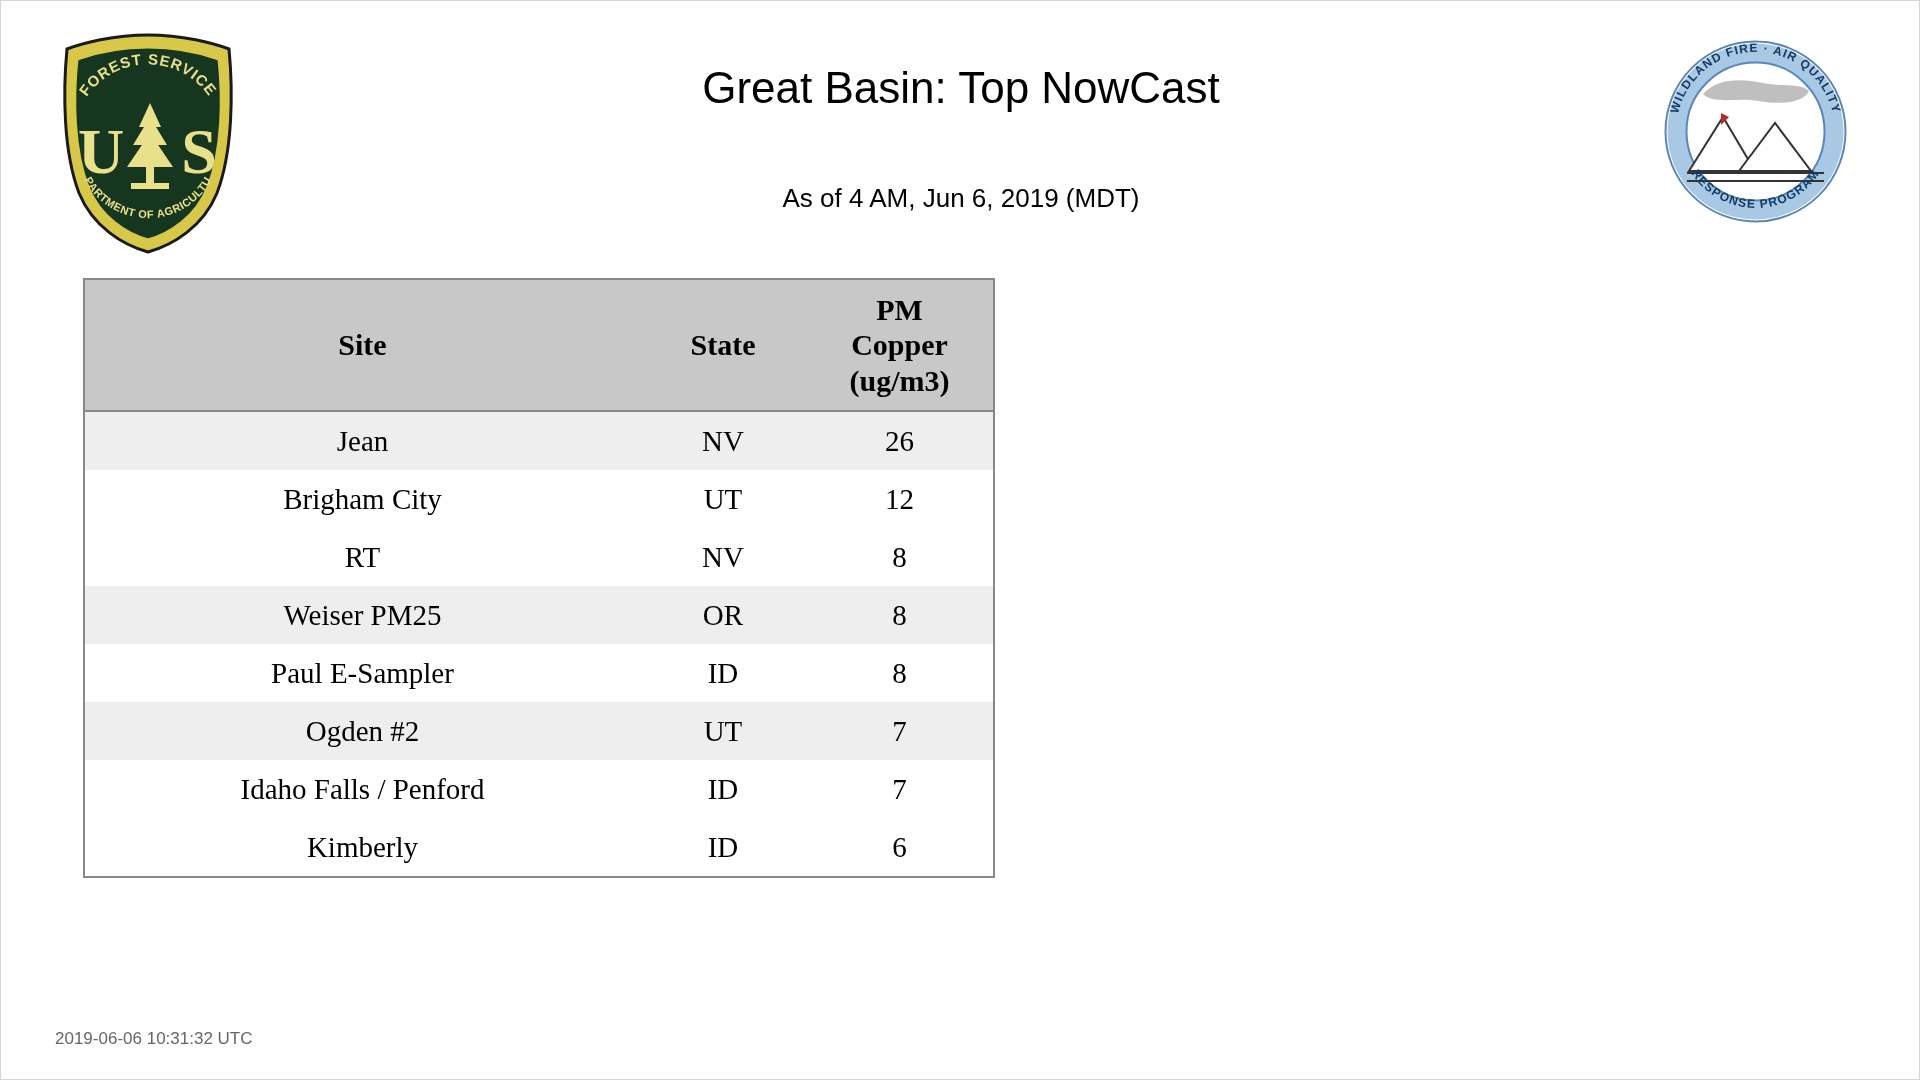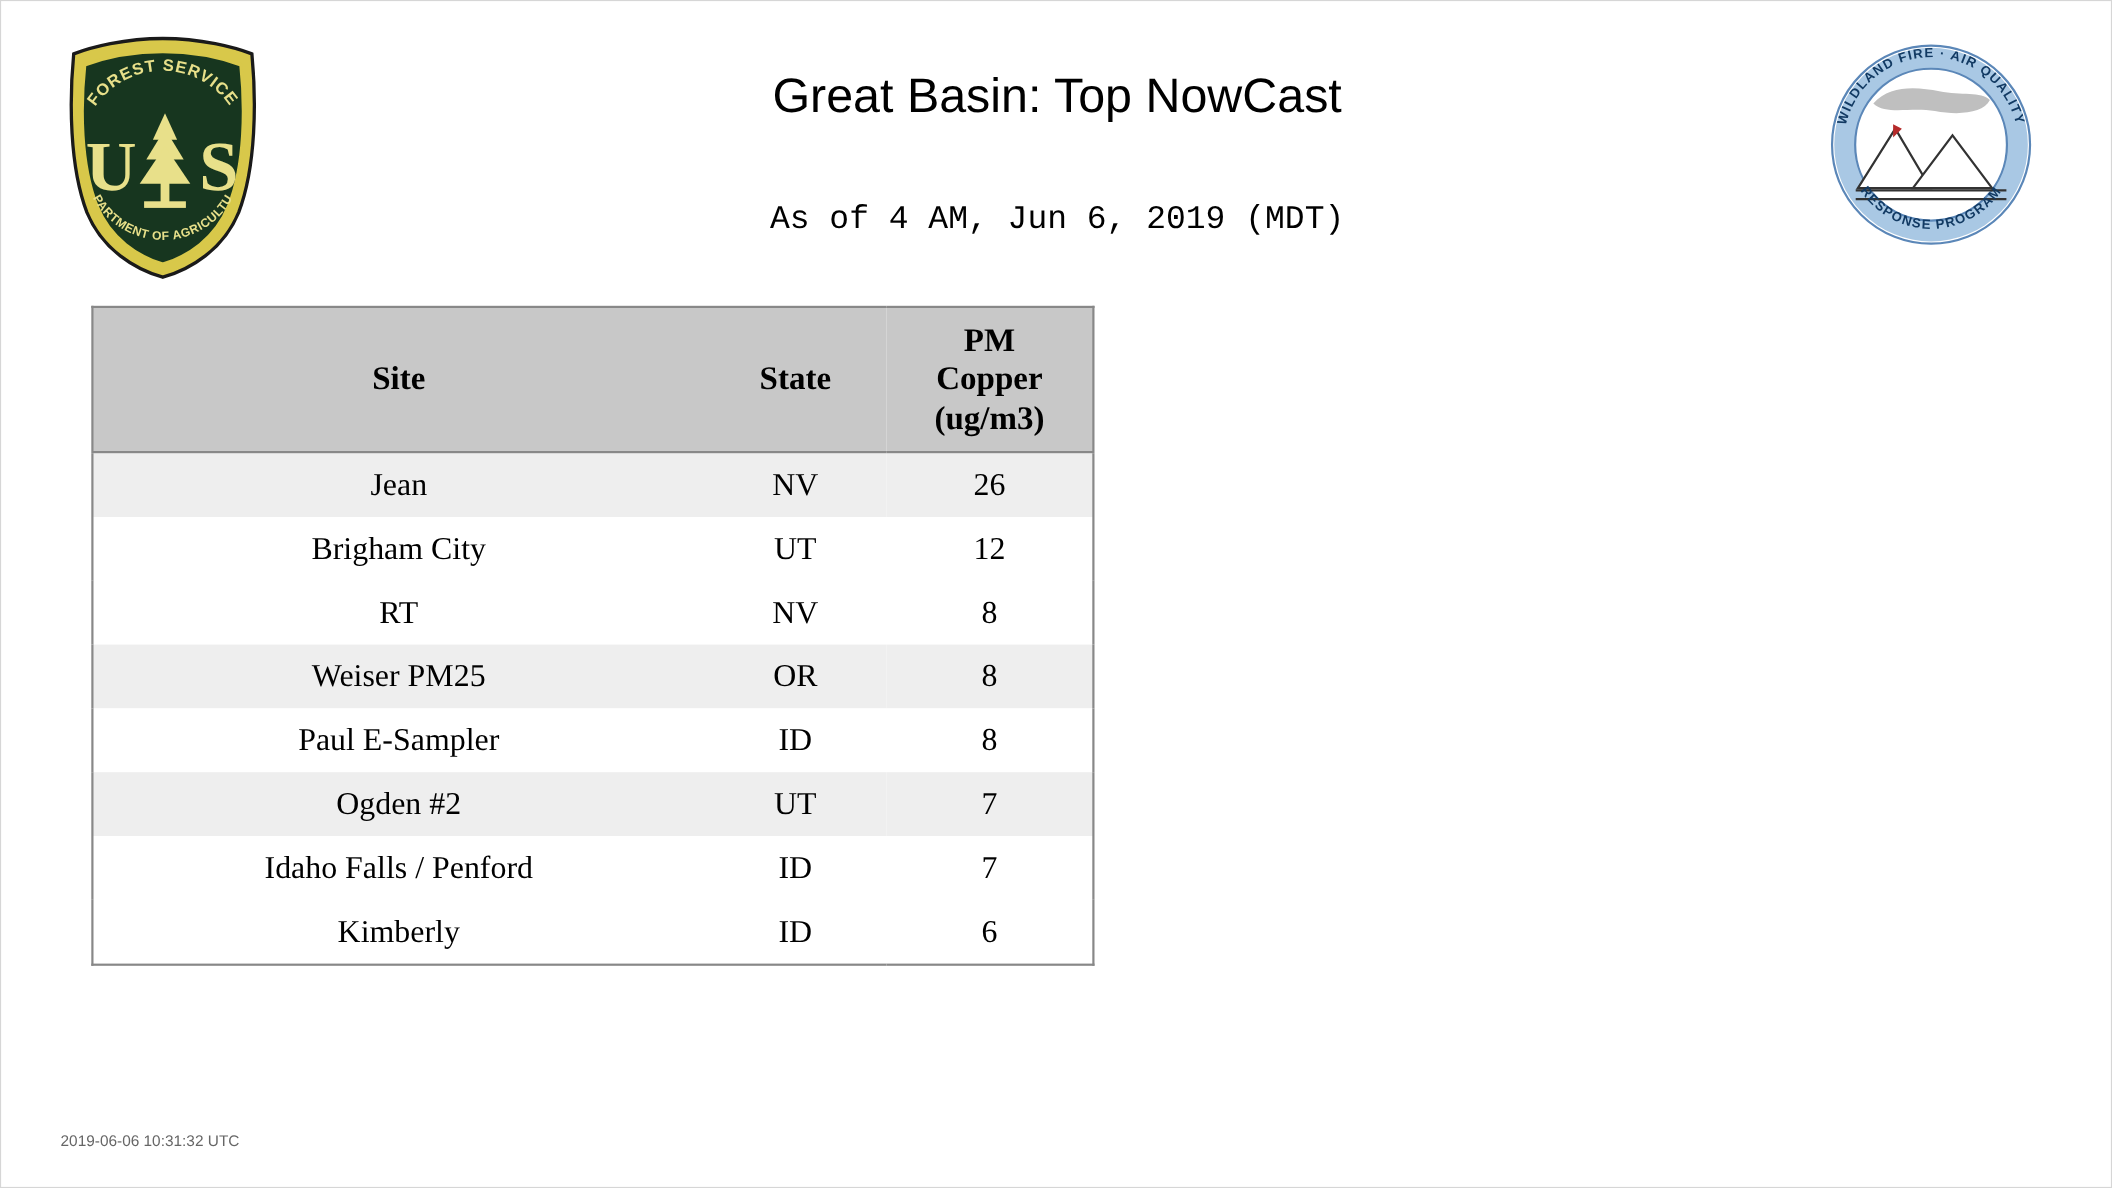--- a/index.html
+++ b/index.html
@@ -55,22 +55,22 @@
     color: #000000;
     letter-spacing: 0px;
     white-space: nowrap;
   }
   .subtitle {
     position: absolute;
     left: 300px;
     top: 182px;
     width: 1320px;
     text-align: center;
-    font-family: Liberation Mono, monospace;
-    font-size: 30px;
+    font-family: Liberation Sans, sans-serif;
+    font-size: 26px;
     font-weight: 400;
     color: #000000;
     white-space: nowrap;
   }
 
   
   .table-wrap {
     position: absolute;
     left: 82px;
     top: 277px;
@@ -113,21 +113,21 @@
   }
   table.nowcast tbody tr.odd td { background: #eeeeee; }
   table.nowcast tbody tr.even td { background: #ffffff; }
 
   
   .footer-stamp {
     position: absolute;
     left: 54px;
     top: 1028px;
     font-family: "Liberation Sans", sans-serif;
-    font-size: 14px;
+    font-size: 17px;
     color: #666666;
     white-space: nowrap;
   }
 </style>
 </head>
 <body>
 
 <div class="page">
 
   <div class="fs-logo">

